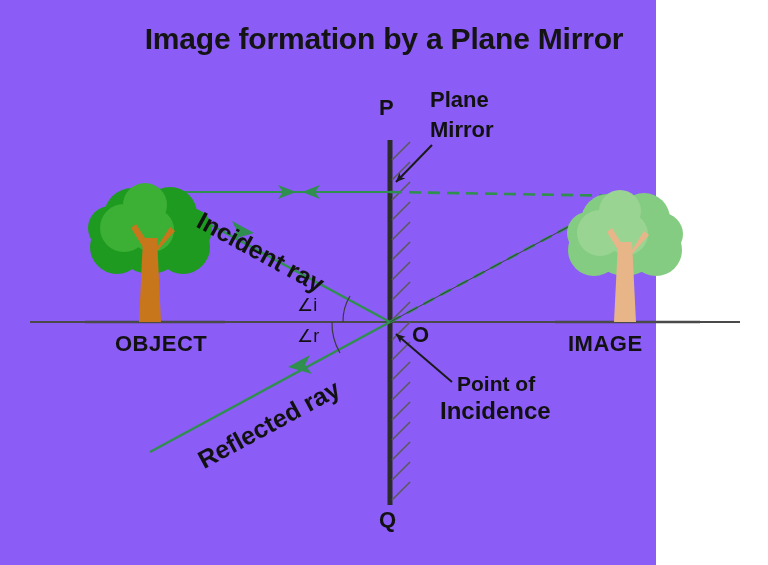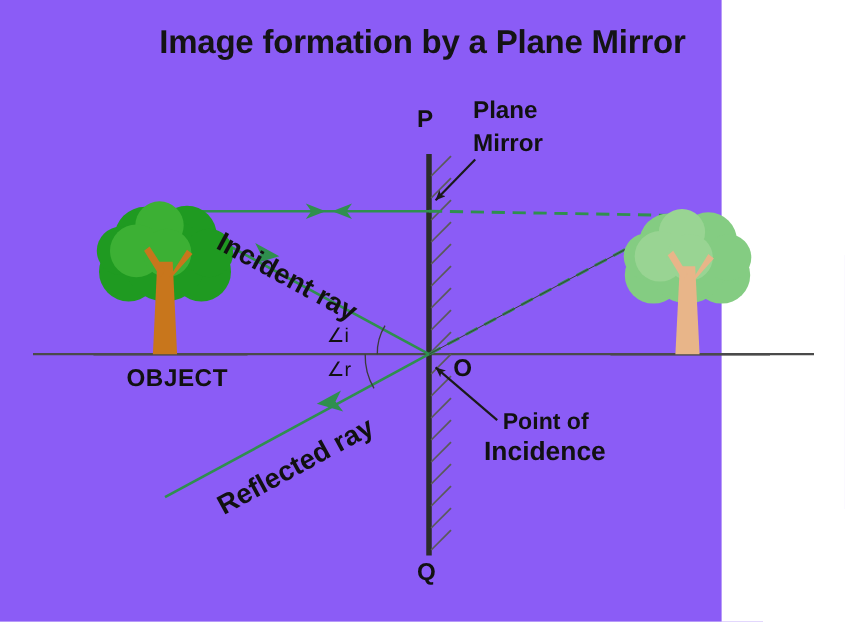--- a/index.html
+++ b/index.html
@@ -166,20 +166,21 @@
 
   <div class="lbl lbl-bold" style="left:379px; top:96px; font-size:22px;">P</div>
 
   <div class="lbl lbl-bold" style="left:379px; top:508px; font-size:22px;">Q</div>
 
   <div class="lbl" style="left:430px; top:88px; font-size:22px; font-weight:600;">Plane</div>
   <div class="lbl" style="left:430px; top:118px; font-size:22px; font-weight:600;">Mirror</div>
 
   <div class="lbl lbl-bold" style="left:99px; top:332px; font-size:22px; letter-spacing:0.5px;margin-left:16px;">OBJECT</div>
 
+  <div class="lbl lbl-bold" style="left:568px; top:332px; font-size:22px; letter-spacing:0.5px;">IMAGE</div>
 
   <div class="lbl lbl-bold" style="left:412px; top:323px; font-size:22px;">O</div>
 
   <div class="lbl" style="left:457px; top:372px; font-size:21px; font-weight:600;">Point of</div>
   <div class="lbl" style="left:440px; top:398px; font-size:24px; font-weight:600;">Incidence</div>
 
   <div class="lbl" style="left:297px; top:295px; font-size:18px;">∠i</div>
   <div class="lbl" style="left:297px; top:326px; font-size:18px;">∠r</div>
 
   <div class="lbl lbl-bold rot" style="left:206px; top:206px; font-size:25px; transform:rotate(28.5deg);">Incident ray</div>

